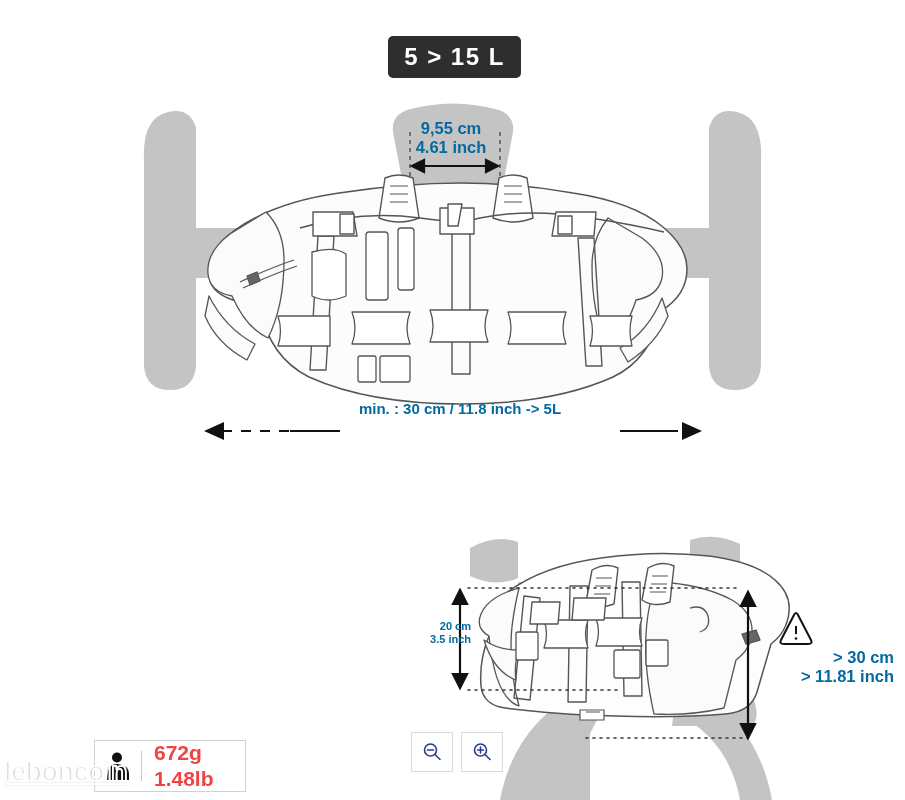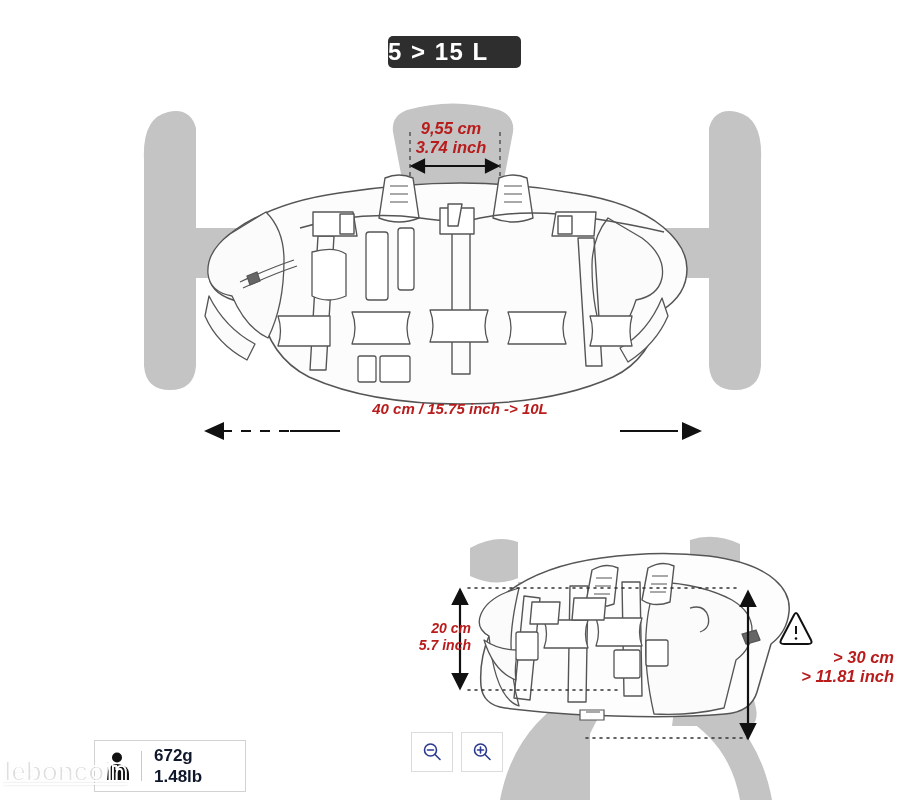--- a/index.html
+++ b/index.html
@@ -21,25 +21,26 @@
     width: 905px;
     height: 800px;
   }
 
   
   .volume-badge {
     position: absolute;
     left: 388px;
     top: 36px;
     width: 133px;
-    height: 32px;
+    height: 42px;
     background: #2e2e2e;
     border-radius: 5px;
     display: flex;
     align-items: center;
+    justify-content: center;
   }
   .volume-badge span {
     color: #ffffff;
     font-size: 24px;
     font-weight: bold;
     letter-spacing: 1.5px;
     line-height: 1;
   }
 
   
@@ -51,43 +52,42 @@
     height: 800px;
     pointer-events: none;
   }
 
   
   .callout {
     position: absolute;
     font-weight: bold;
     line-height: 1.18;
     white-space: nowrap;
-    color: #b91c1c;
-    font-style: italic;
+    color: #0369a1;
   }
   .callout.center { text-align: center; }
   .callout.right  { text-align: right; }
 
   #top-width-callout {
     left: 356px;
     top: 119px;
     width: 190px;
     font-size: 16.5px;
   }
   #length-callout {
     left: 290px;
     top: 400px;
     width: 340px;
     font-size: 15px;
   }
   #height-callout {
     left: 383px;
     top: 620px;
     width: 88px;
-    font-size: 14px;
+    font-size: 11px;
   }
   #clearance-callout {
     left: 752px;
     top: 648px;
     width: 142px;
     font-size: 16.5px;
     text-align: right;
   }
 
   
@@ -112,24 +112,24 @@
     flex: 0 0 auto;
   }
   .weight-divider {
     width: 1px;
     height: 30px;
     background: #c9c9c9;
     flex: 0 0 auto;
   }
   .weight-values {
     padding-left: 12px;
-    font-size: 17px;
+    font-size: 21px;
     font-weight: bold;
     line-height: 1.25;
-    color: #0f172a;
+    color: #ef4444;
   }
 
   
   .watermark {
     position: absolute;
     left: 4px;
     top: 757px;
     font-size: 27px;
     font-weight: bold;
     letter-spacing: -0.5px;
@@ -252,38 +252,38 @@
     </g>
     <g stroke="#111111" stroke-width="2.2" fill="#111111">
       <line x1="420" y1="166" x2="490" y2="166"></line>
       <path d="M412,166 l12,-6 l0,12 Z"></path>
       <path d="M498,166 l-12,-6 l0,12 Z"></path>
     </g>
   </svg>
 
   <div class="callout center" id="top-width-callout">
     <div>9,55 cm</div>
-    <div>3.74 inch</div>
+    <div>4.61 inch</div>
   </div>
 
   <svg class="art" viewBox="0 0 905 800">
     <g stroke="#111111" stroke-width="2" fill="none">
       <line x1="222" y1="431" x2="290" y2="431" stroke-dasharray="10 9"></line>
       <line x1="290" y1="431" x2="340" y2="431"></line>
       <line x1="620" y1="431" x2="668" y2="431"></line>
       <line x1="668" y1="431" x2="690" y2="431" stroke-dasharray="10 9"></line>
     </g>
     <g fill="#111111">
       <path d="M204,431 l20,-9 l0,18 Z"></path>
       <path d="M702,431 l-20,-9 l0,18 Z"></path>
     </g>
   </svg>
 
   <div class="callout center" id="length-callout">
-    <div>40 cm / 15.75 inch -&gt; 10L</div>
+    <div>min. : 30 cm / 11.8 inch -&gt; 5L</div>
   </div>
 
   <svg class="art" viewBox="0 0 905 800">
     <g fill="#c4c4c4">
 
       <path d="M470,548 q26,-14 48,-6 l0,40 l172,0 l0,-42 q24,-8 50,4 l0,32 q-26,8 -50,0 l0,24 l-172,0 l0,-22 q-22,10 -48,-2 Z"></path>
 
       <path d="M688,568 q24,-6 36,10 l32,130 q4,20 -18,26 q-22,6 -28,-14 l-30,-128 Z"></path>
 
       <path d="M690,586 l26,0 l-18,140 l-26,0 Z"></path>
@@ -362,21 +362,21 @@
 
     <g fill="none" stroke="#111111" stroke-width="2" stroke-linejoin="round">
       <path d="M794,615 q2,-4 4,0 l13,25 q2,4 -3,4 l-24,0 q-5,0 -3,-4 Z"></path>
       <line x1="796" y1="626" x2="796" y2="634"></line>
       <circle cx="796" cy="638.5" r="1.3" fill="#111111" stroke="none"></circle>
     </g>
   </svg>
 
   <div class="callout right" id="height-callout">
     <div>20 cm</div>
-    <div>5.7 inch</div>
+    <div>3.5 inch</div>
   </div>
 
   <div class="callout" id="clearance-callout">
     <div>&gt; 30 cm</div>
     <div>&gt; 11.81 inch</div>
   </div>
 
   <div class="zoom-controls">
     <div class="zoom-btn">
       <span>

